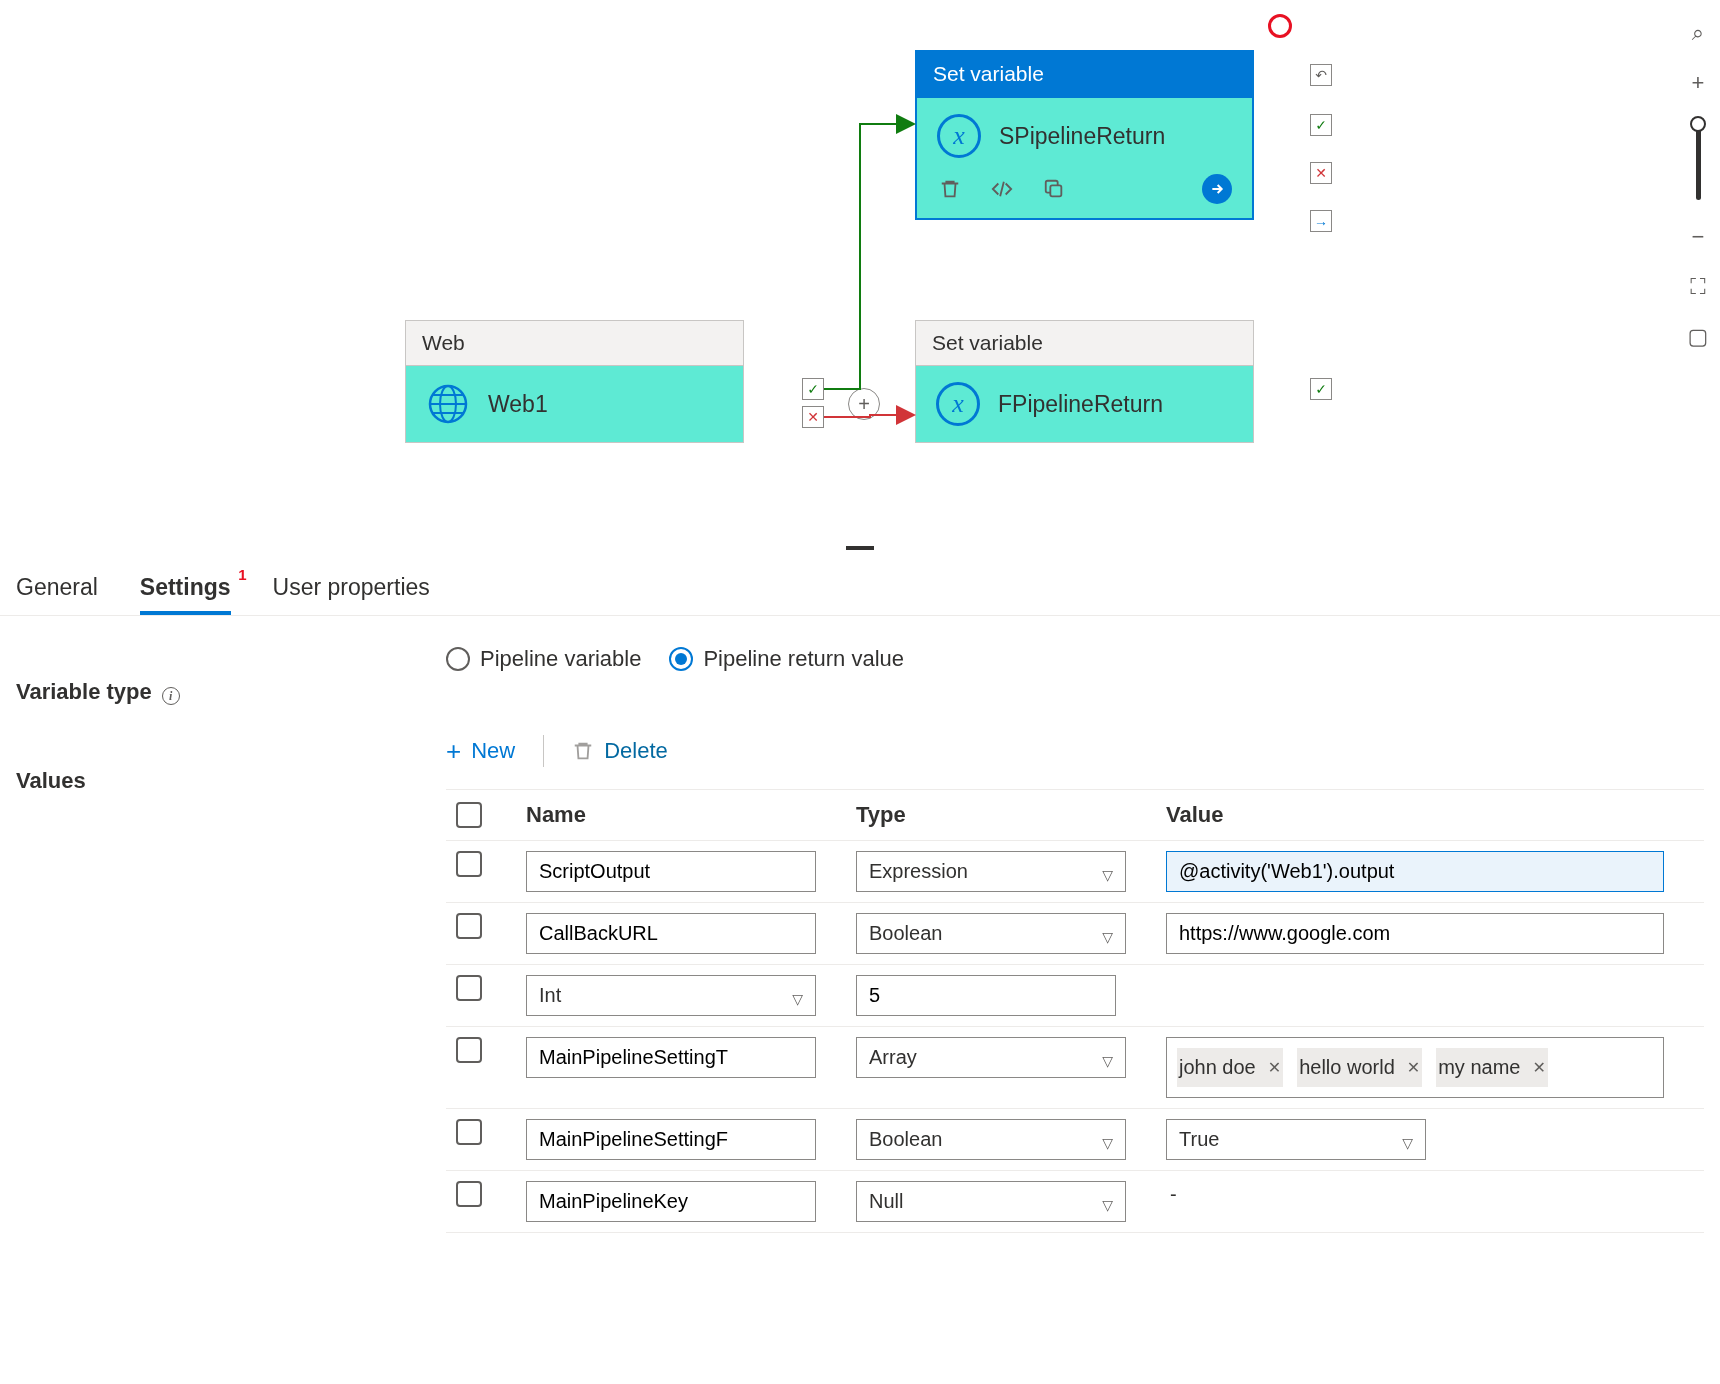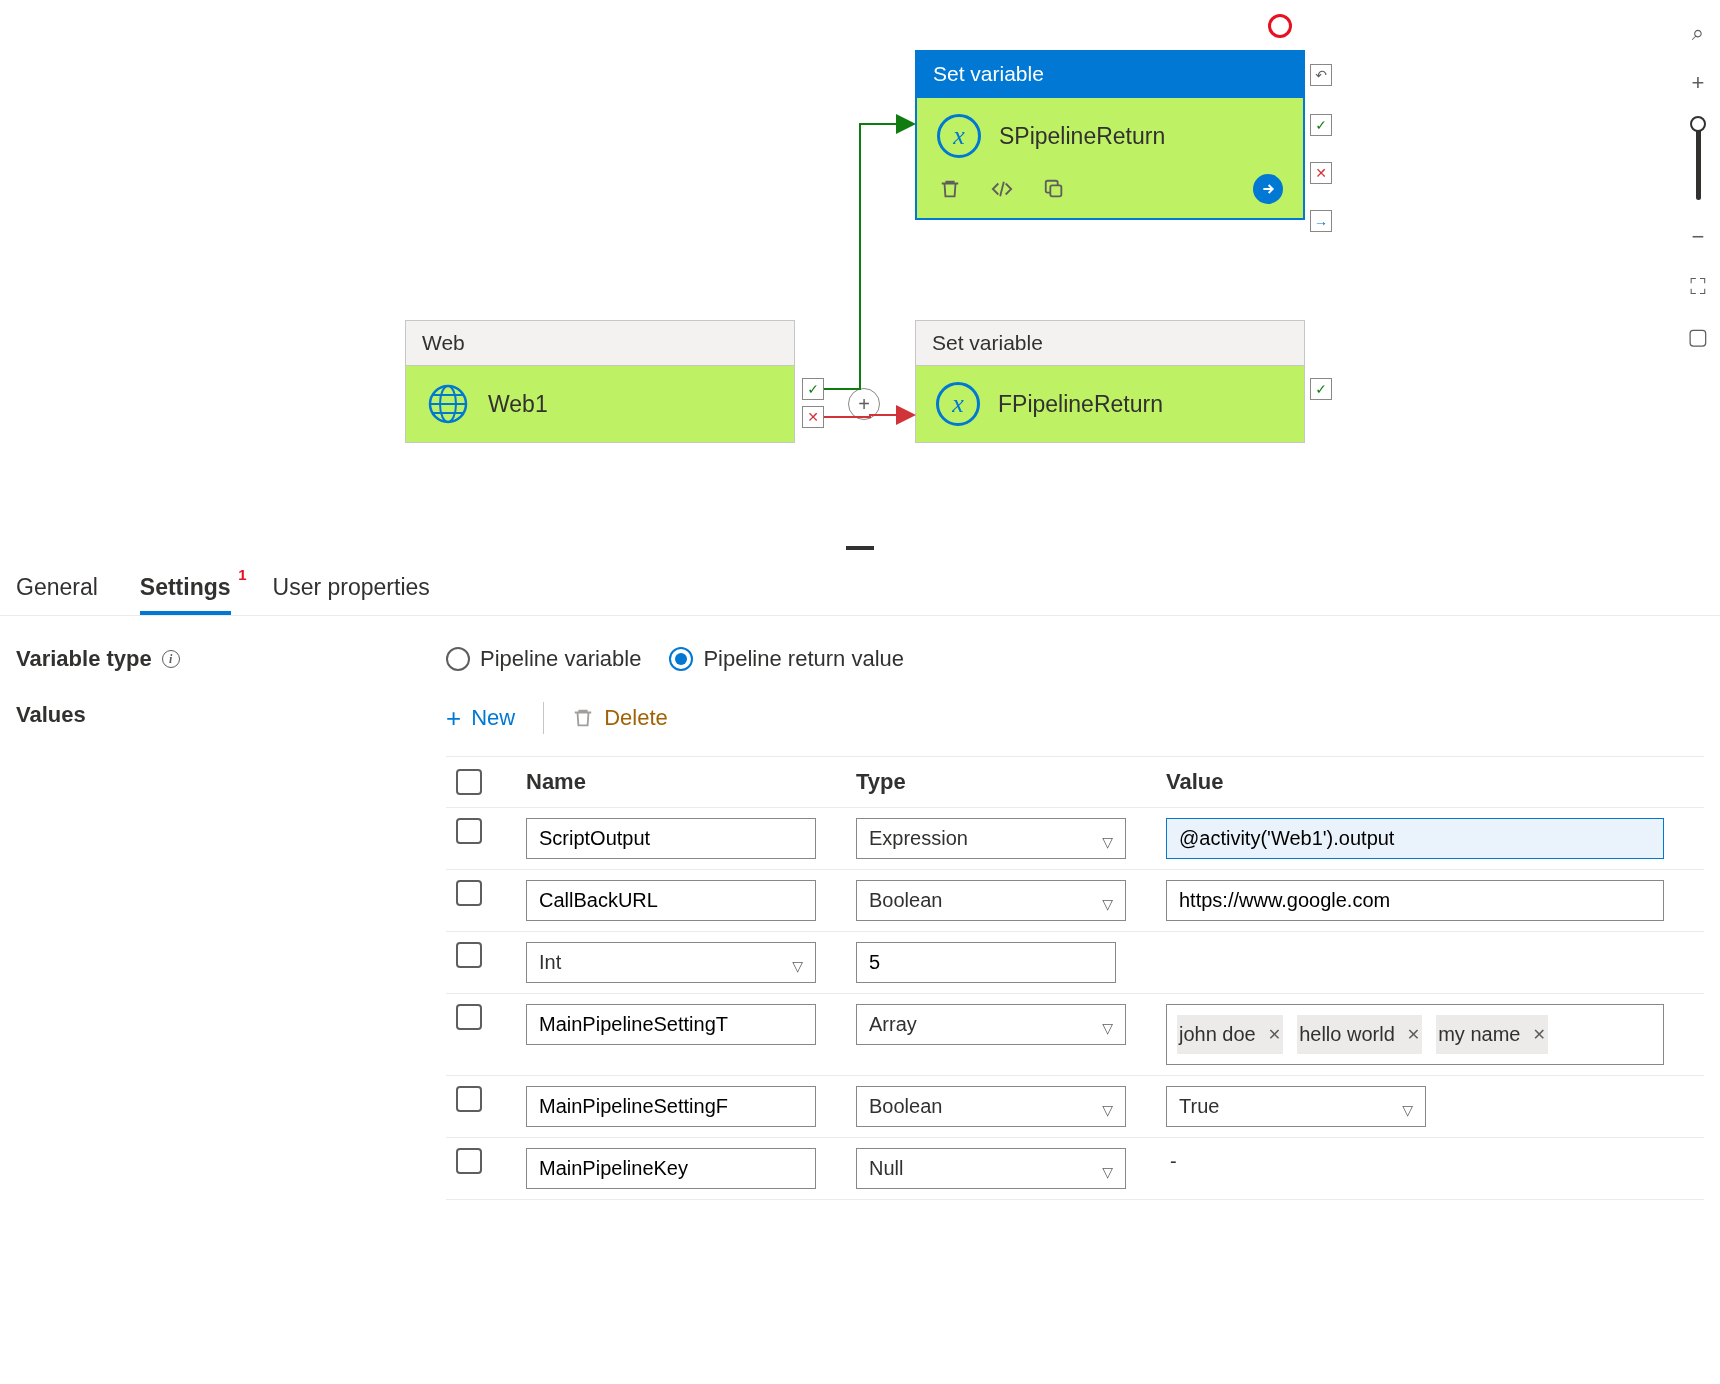--- a/index.html
+++ b/index.html
@@ -25,22 +25,22 @@
     position: absolute;
     width: 24px; height: 24px;
     border: 3px solid #e81123;
     border-radius: 50%;
     top: 14px; left: 1268px;
   }
 
   .activity-card {
     position: absolute;
     border: 1px solid #c8c6c4;
-    background: #bef264;
-    width: 390px;
+    background: #5eead4;
+    width: 339px;
   }
   .activity-card .card-header {
     background: #f3f2f1;
     border-bottom: 1px solid #c8c6c4;
     padding: 10px 16px;
     font-size: 21px;
     color: #323130;
   }
   .activity-card.selected {
     border: 2px solid #0078d4;
@@ -192,22 +192,23 @@
     padding: 30px 16px 0 16px;
     display: grid;
     grid-template-columns: 430px 1fr;
     row-gap: 30px;
     align-items: start;
     font-size: 22px;
   }
   .form-label {
     font-weight: 600;
     display: flex;
-    align-items: center;
+    align-items: flex-end;
     gap: 10px;
+    margin-top: 33px;
   }
   .info-icon {
     width: 18px; height: 18px;
     border: 1.5px solid #605e5c;
     border-radius: 50%;
     display: flex; align-items: center; justify-content: center;
     font-size: 12px; color: #605e5c;
     font-style: italic;
     font-family: Georgia, serif;
   }
@@ -227,21 +228,21 @@
   .radio.checked .outer { border-color: #0078d4; }
   .radio .inner { width: 12px; height: 12px; border-radius: 50%; background: transparent; }
   .radio.checked .inner { background: #0078d4; }
 
   .toolbar-row {
     display: flex; align-items: center; gap: 28px;
     font-size: 22px;
   }
   .toolbar-row .btn { display: flex; align-items: center; gap: 10px; cursor: pointer; }
   .toolbar-row .btn.new { color: #0078d4; }
-  .toolbar-row .btn.delete { color: #a16207; }
+  .toolbar-row .btn.delete { color: #0369a1; }
   .toolbar-row .divider { width: 1px; height: 32px; background: #c8c6c4; }
   .plus-sym { font-size: 26px; font-weight: 300; }
 
   
   .values-table {
     margin-top: 22px;
     border-top: 1px solid #edebe9;
   }
   .thead, .trow {
     display: grid;

